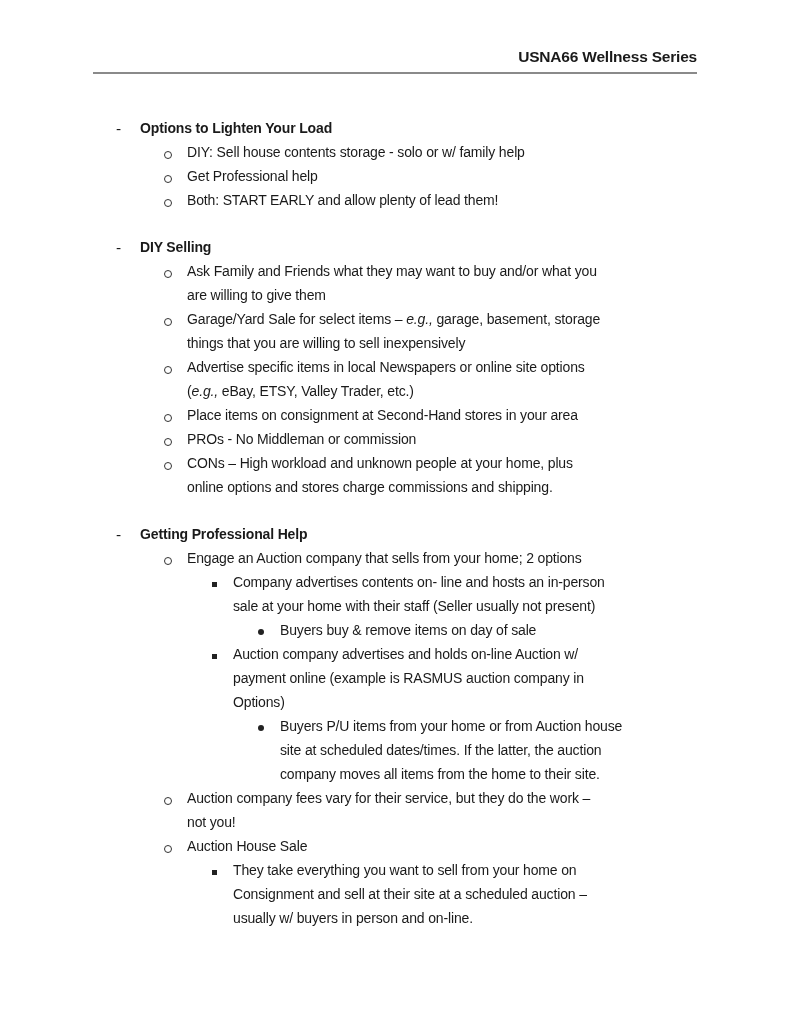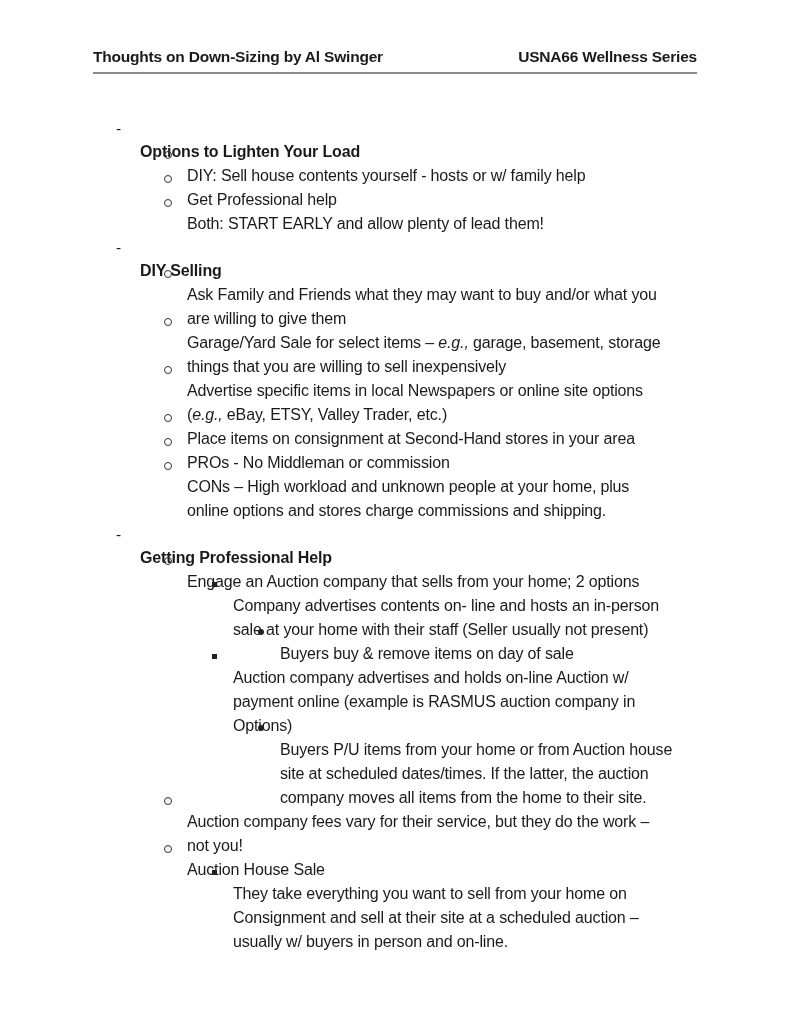--- a/index.html
+++ b/index.html
@@ -3,41 +3,40 @@
 <meta charset="utf-8">
 <style>
   html, body { margin: 0; padding: 0; background: #ffffff; }
   body { width: 791px; height: 1024px; position: relative; overflow: hidden;
          font-family: "Liberation Sans", sans-serif; color: #1a1a1a; }
   .header { position: absolute; left: 93px; top: 48px; width: 604px; height: 24px;
             border-bottom: 2px solid #8a8a8a; }
   .header-left, .header-right { position: absolute; top: 0; font-weight: bold; font-size: 15.5px; letter-spacing: -0.2px; }
   .header-left { left: 0; }
   .header-right { right: 0; margin-left: 46px; }
-  .line { position: absolute; font-size: 16px; white-space: nowrap; letter-spacing: -0.15px; margin-top: 23px; }
+  .line { position: absolute; font-size: 14px; white-space: nowrap; letter-spacing: -0.15px; }
   .dash { position: absolute; font-size: 15.5px; }
   .heading { font-weight: bold; }
   .circle { position: absolute; width: 6px; height: 6px; border: 1.2px solid #333; border-radius: 50%; }
   .square { position: absolute; width: 5px; height: 5px; background: #222; }
   .disc { position: absolute; width: 6px; height: 6px; background: #222; border-radius: 50%; }
   i { font-style: italic; text-align: right; }
 </style>
 </head>
 <body>
 
 <div class="header">
-  <span class="header-left">Thoughts on Down-Sizing by Al Swinger</span>
   <span class="header-right">USNA66 Wellness Series</span>
 </div>
 
 <span class="dash" style="left:116px;top:120px">-</span>
 <span class="line heading" style="left:140px;top:120px">Options to Lighten Your Load</span>
 
 <span class="circle" style="left:164px;top:151px"></span>
-<span class="line" style="left:187px;top:144px">DIY: Sell house contents yourself  - hosts or w/ family help</span>
+<span class="line" style="left:187px;top:144px">DIY: Sell house contents storage  - solo or w/ family help</span>
 <span class="circle" style="left:164px;top:175px"></span>
 <span class="line" style="left:187px;top:168px">Get Professional help</span>
 <span class="circle" style="left:164px;top:199px"></span>
 <span class="line" style="left:187px;top:192px">Both: START EARLY and allow plenty of lead them!</span>
 
 <span class="dash" style="left:116px;top:239px">-</span>
 <span class="line heading" style="left:140px;top:239px">DIY Selling</span>
 
 <span class="circle" style="left:164px;top:270px"></span>
 <span class="line" style="left:187px;top:263px">Ask Family and Friends what they may want to buy and/or what you</span>

